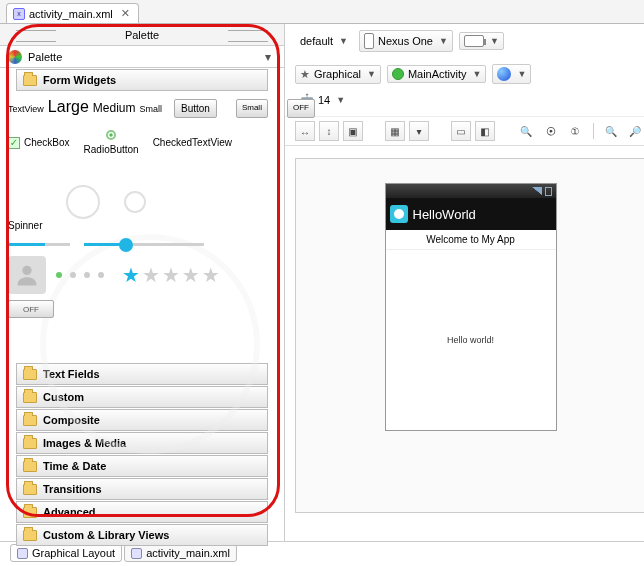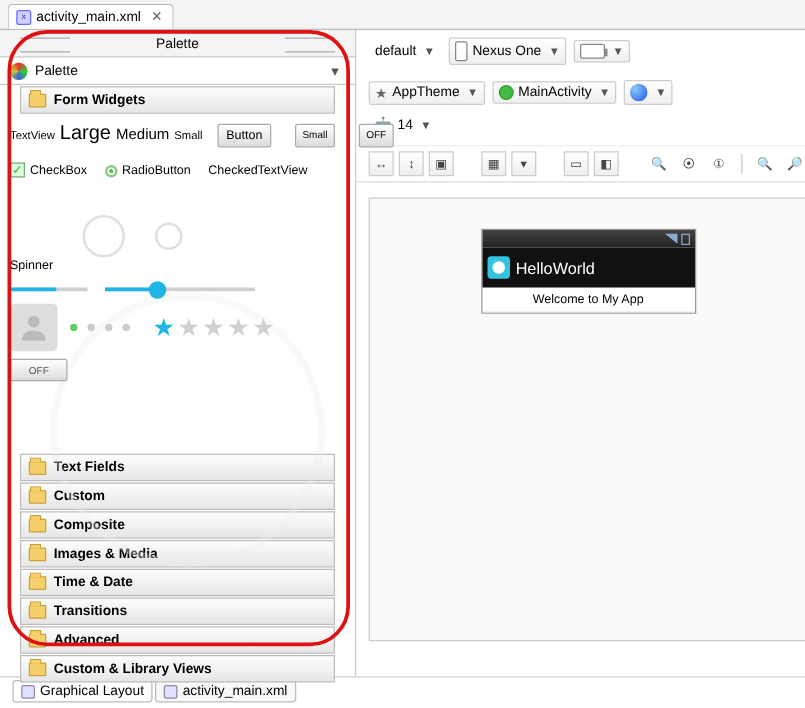--- a/index.html
+++ b/index.html
@@ -128,21 +128,21 @@
           <span class="btn sm">Small</span>
           <span class="btn off">OFF</span>
         </span>
       </div>
 
       <div class="chkrow">
         <span style="display:flex;align-items:center;gap:4px;">
           <span class="chk">✓</span>
           <span>CheckBox</span>
         </span>
-        <span style="display:flex;align-items:flex-end;gap:4px;">
+        <span style="display:flex;align-items:center;gap:4px;flex-direction:column;">
           <span class="rad"></span>
           <span>RadioButton</span>
         </span>
         <span>CheckedTextView</span>
       </div>
 
       <div class="sprow">
         <span class="spinner-lbl">Spinner</span>
         <span class="ring"></span>
         <span class="ring" style="width:22px;height:22px;"></span>
@@ -231,21 +231,21 @@
           <span class="dd">▼</span>
         </span>
       <span class="combo combo-btn">
           <span class="orient"></span>
           <span class="dd">▼</span>
         </span>
     </div>
     <div class="cfg-row">
       <span class="combo combo-btn">
           <span class="star-ic">★</span>
-          <span>AppTheme</span>
+          <span>Graphical</span>
           <span class="dd">▼</span>
         </span>
       <span class="combo combo-btn">
           <span class="green-dot"></span>
           <span>MainActivity</span>
           <span class="dd">▼</span>
         </span>
       <span class="combo combo-btn">
           <span class="globe"></span>
           <span class="dd">▼</span>
@@ -282,20 +282,23 @@
       <div class="device">
         <div class="d-status">
           <span class="sig"></span>
           <span class="bat"></span>
         </div>
         <div class="d-title">
           <span class="ic"></span>
           <span>HelloWorld</span>
         </div>
         <div class="d-sub">Welcome to My App</div>
+        <div class="d-body">
+          <span>Hello world!</span>
+        </div>
       </div>
     </div>
   </div>
 </div>
 
 <div class="bottom-tabs">
   <span class="btab active">
       <span class="mini"></span>
       <span>Graphical Layout</span>
     </span>

